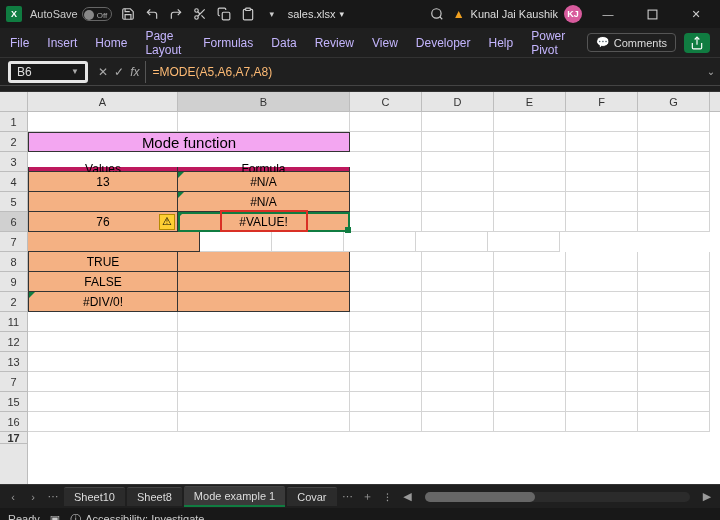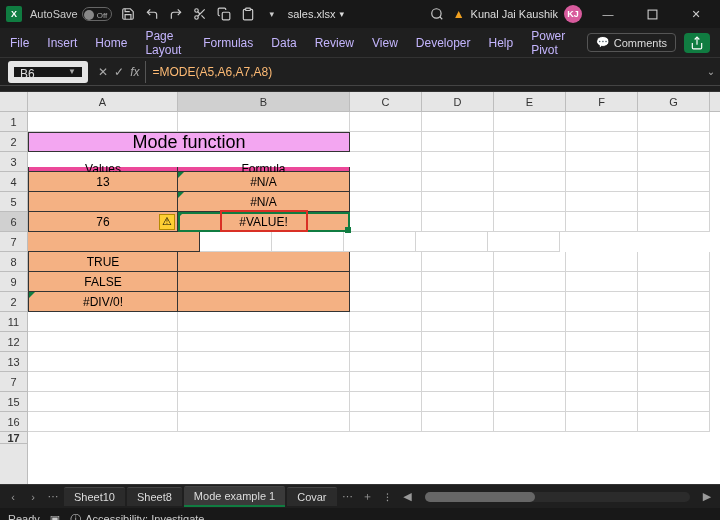--- a/index.html
+++ b/index.html
@@ -23,21 +23,21 @@
 
   
   .ribbon { height: 30px; background: #1f1f1f; display: flex; align-items: center; padding: 0 10px; font-size: 12px; gap: 18px; border-bottom: 1px solid #333; }
   .ribbon .tab { color: #c4b5fd; cursor: pointer; }
   .ribbon-right { margin-left: auto; display: flex; align-items: center; gap: 8px; }
   .comments-btn { border: 1px solid #555; border-radius: 4px; padding: 2px 8px; display: flex; align-items: center; gap: 4px; font-size: 11px; color: #ddd; }
   .share-btn { background: #107c41; border-radius: 4px; width: 26px; height: 20px; display: flex; align-items: center; justify-content: center; color: #fff; }
 
   
   .fxbar { height: 28px; background: #1f1f1f; border-bottom: 1px solid #444; display: flex; align-items: center; font-size: 12px; }
-  .namebox { width: 80px; height: 22px; border: 6px solid #e5e5e5; border-radius: 3px; margin: 0 4px 0 8px; display: flex; align-items: flex-start; justify-content: space-between; padding: 0 6px; background: #181818; }
+  .namebox { width: 80px; height: 22px; border: 3px solid #e5e5e5; border-radius: 3px; margin: 0 4px 0 8px; display: flex; align-items: center; justify-content: space-between; padding: 0 6px; background: #181818; }
   .namebox .dd { font-size: 8px; color: #aaa; }
   .fx-icons { display: flex; align-items: center; gap: 6px; color: #aaa; margin: 0 6px; }
   .fx-icons span { cursor: pointer; }
   .fx-input { flex: 1; height: 22px; border: 1px solid #555; border-bottom: none; border-right: none; border-top: none; background: transparent; color: #fdba74; padding: 0 6px; display: flex; align-items: center; font-family: Consolas, monospace; }
   .fx-expand { width: 18px; color: #aaa; text-align: center; cursor: pointer; font-size: 10px; }
 
   .colhead-strip { height: 6px; background: #1f1f1f; border-bottom: 1px solid #333; }
 
   
   .grid-wrap { position: relative; height: 392px; background: #fff; display: flex; }
@@ -48,22 +48,22 @@
   .cols { flex: 1; overflow: hidden; position: relative; }
   .col-headers { height: 20px; display: flex; background: #e6e6e6; border-bottom: 1px solid #bdbdbd; }
   .colh { border-right: 1px solid #bdbdbd; display: flex; align-items: center; justify-content: center; font-size: 11px; color: #333; }
   .colh.sel { background: #d0d0d0; }
   .colA { width: 150px; } .colB { width: 172px; } .colS { width: 72px; }
   .rows { }
   .row { height: 20px; display: flex; }
   .cell { border-right: 1px solid #d4d4d4; border-bottom: 1px solid #d4d4d4; display: flex; align-items: center; justify-content: center; font-size: 12px; color: #000; position: relative; }
 
   
-  .title-merged { background: #f3a6f1; text-align: center; justify-content: center; font-size: 18px; }
-  .hdr { background: #ec4899; margin-top: 15px; }
+  .title-merged { background: #f3a6f1; text-align: center; justify-content: center; font-size: 15px; }
+  .hdr { background: #be185d; margin-top: 15px; }
   .body { background: #f4b183; }
   .bordered { border-right: 1px solid #333 !important; border-bottom: 1px solid #333 !important; }
   .bordered-left { border-left: 1px solid #333; }
   .bordered-top { border-top: 1px solid #333; }
 
   .err-flag { position: absolute; top: 0; left: 0; width: 0; height: 0; border-top: 6px solid #107c41; border-right: 6px solid transparent; }
   .err-icon { position: absolute; left: -20px; width: 16px; height: 16px; background: #ffcf33; display: flex; align-items: center; justify-content: center; font-size: 11px; color: #000; border: 1px solid #b58a00; }
   .err-icon.inA { left: auto; right: 2px; }
 
   

